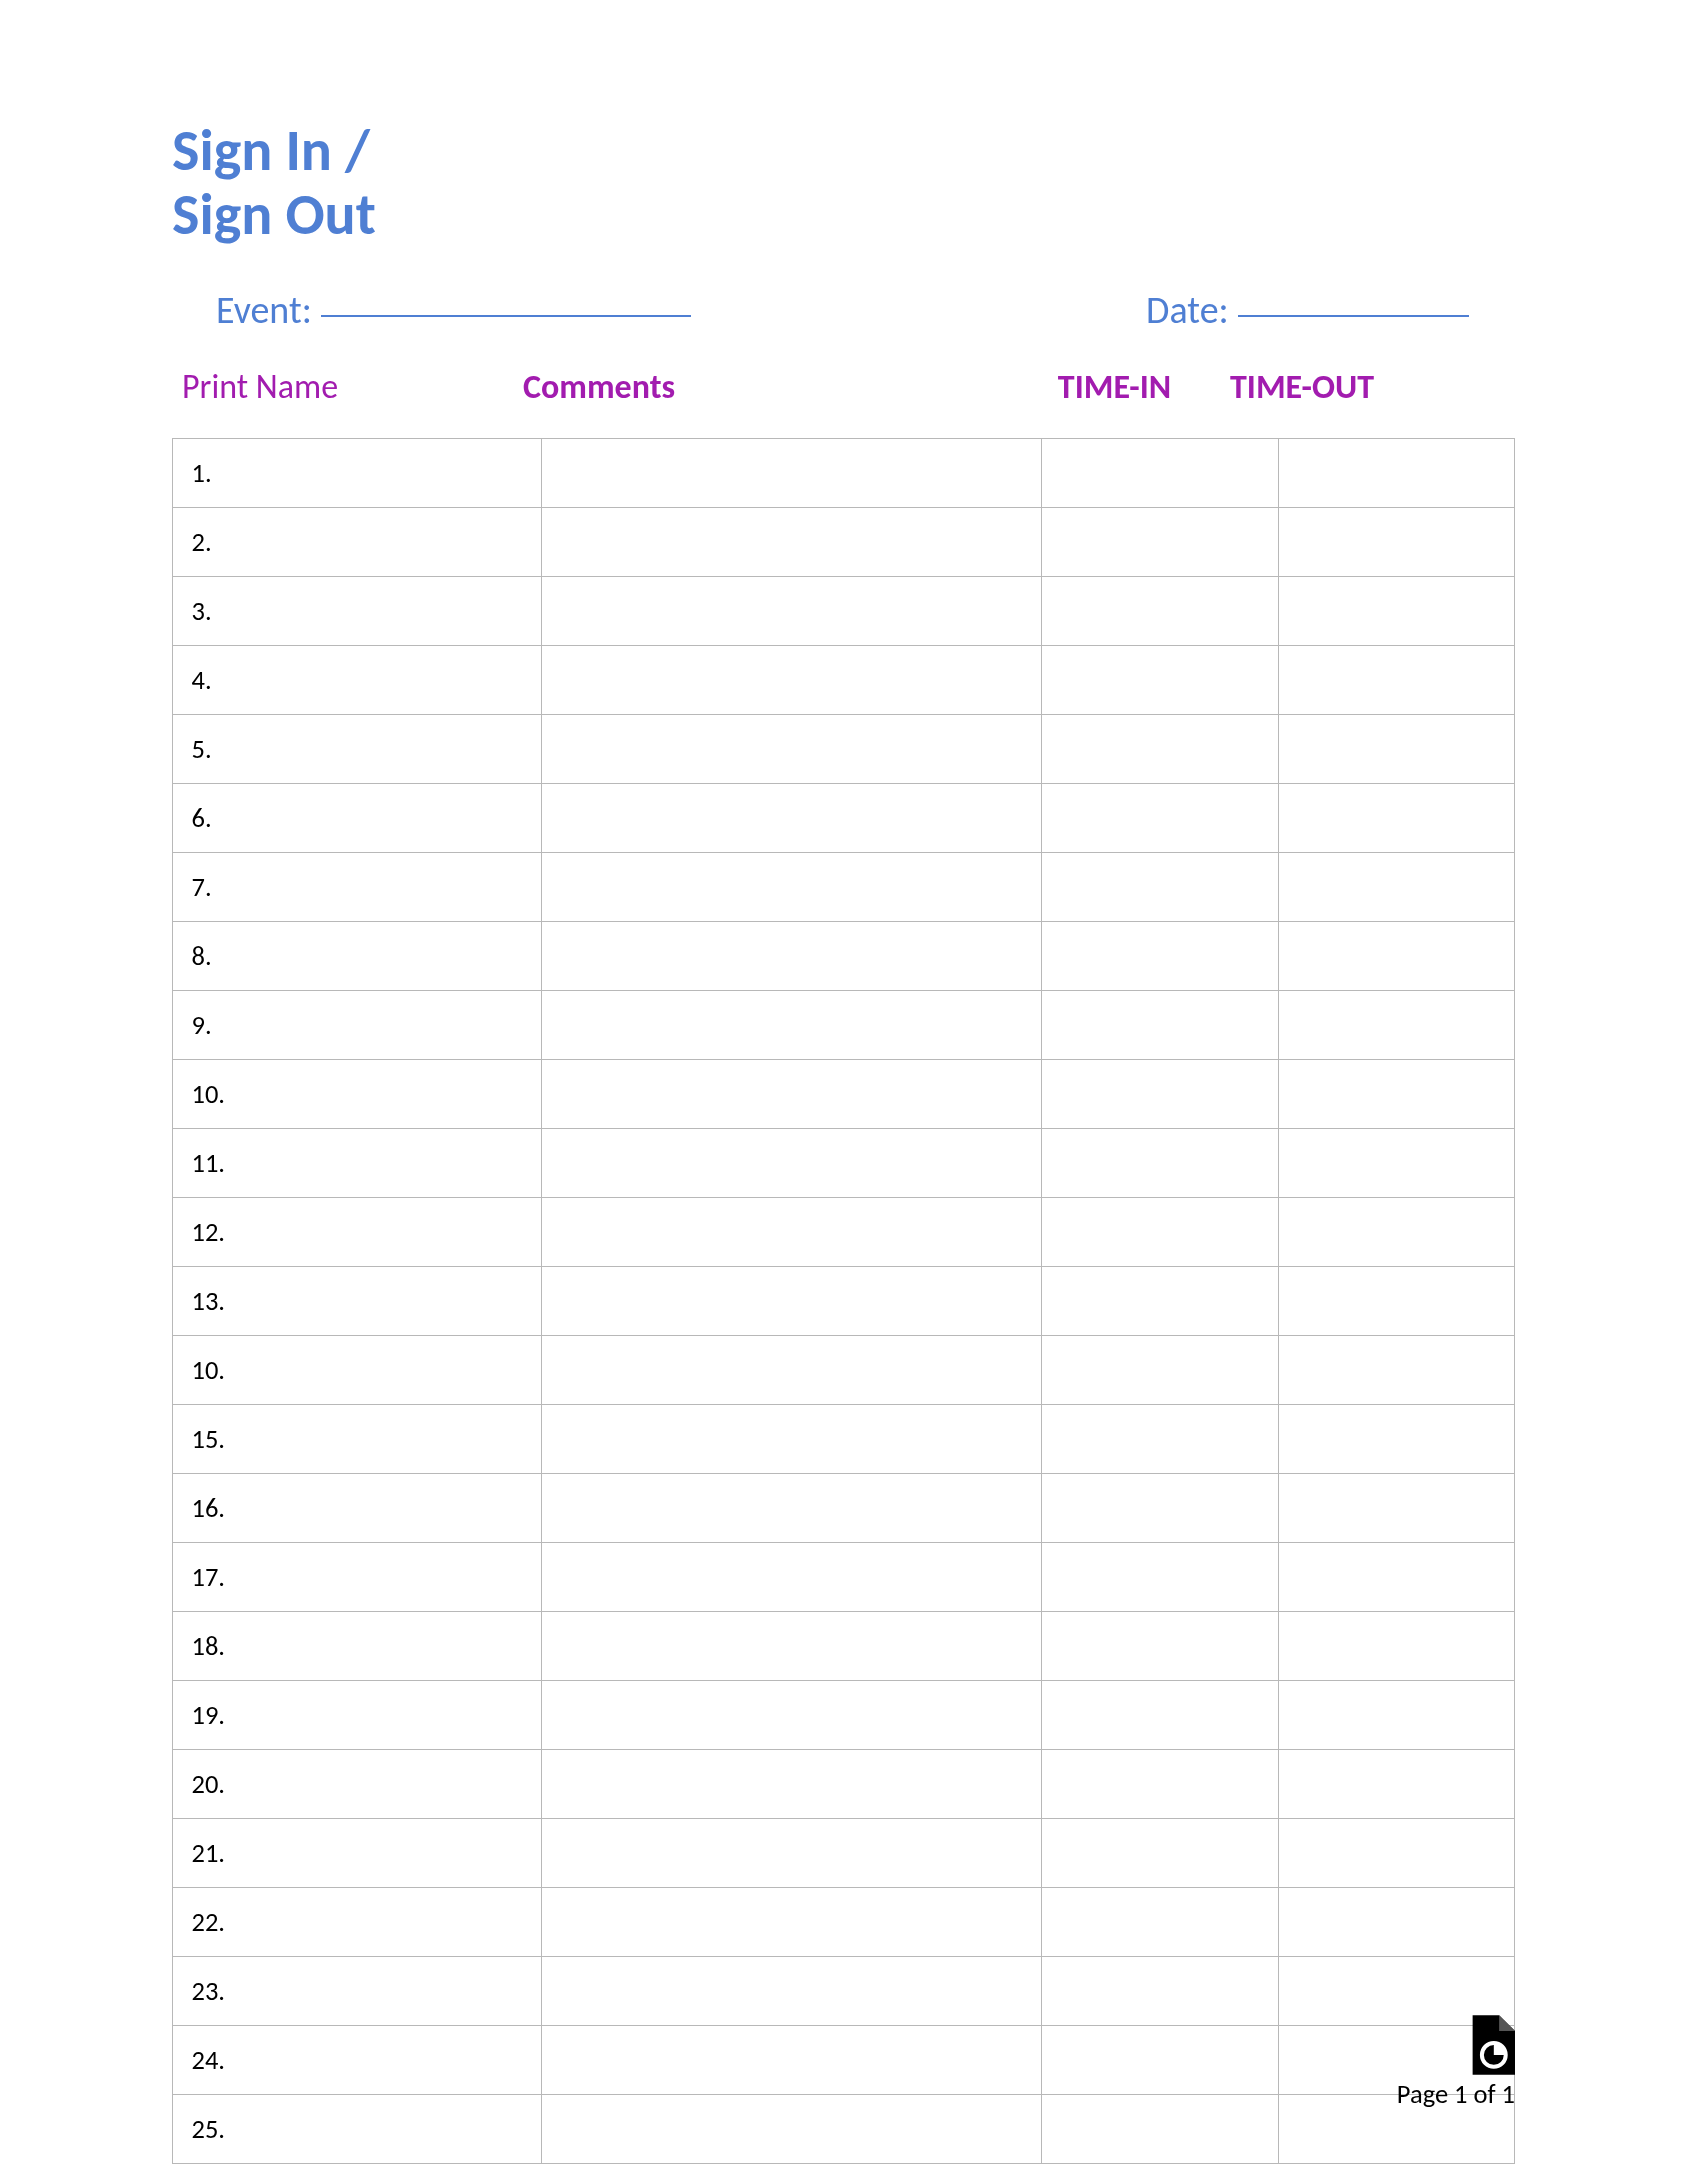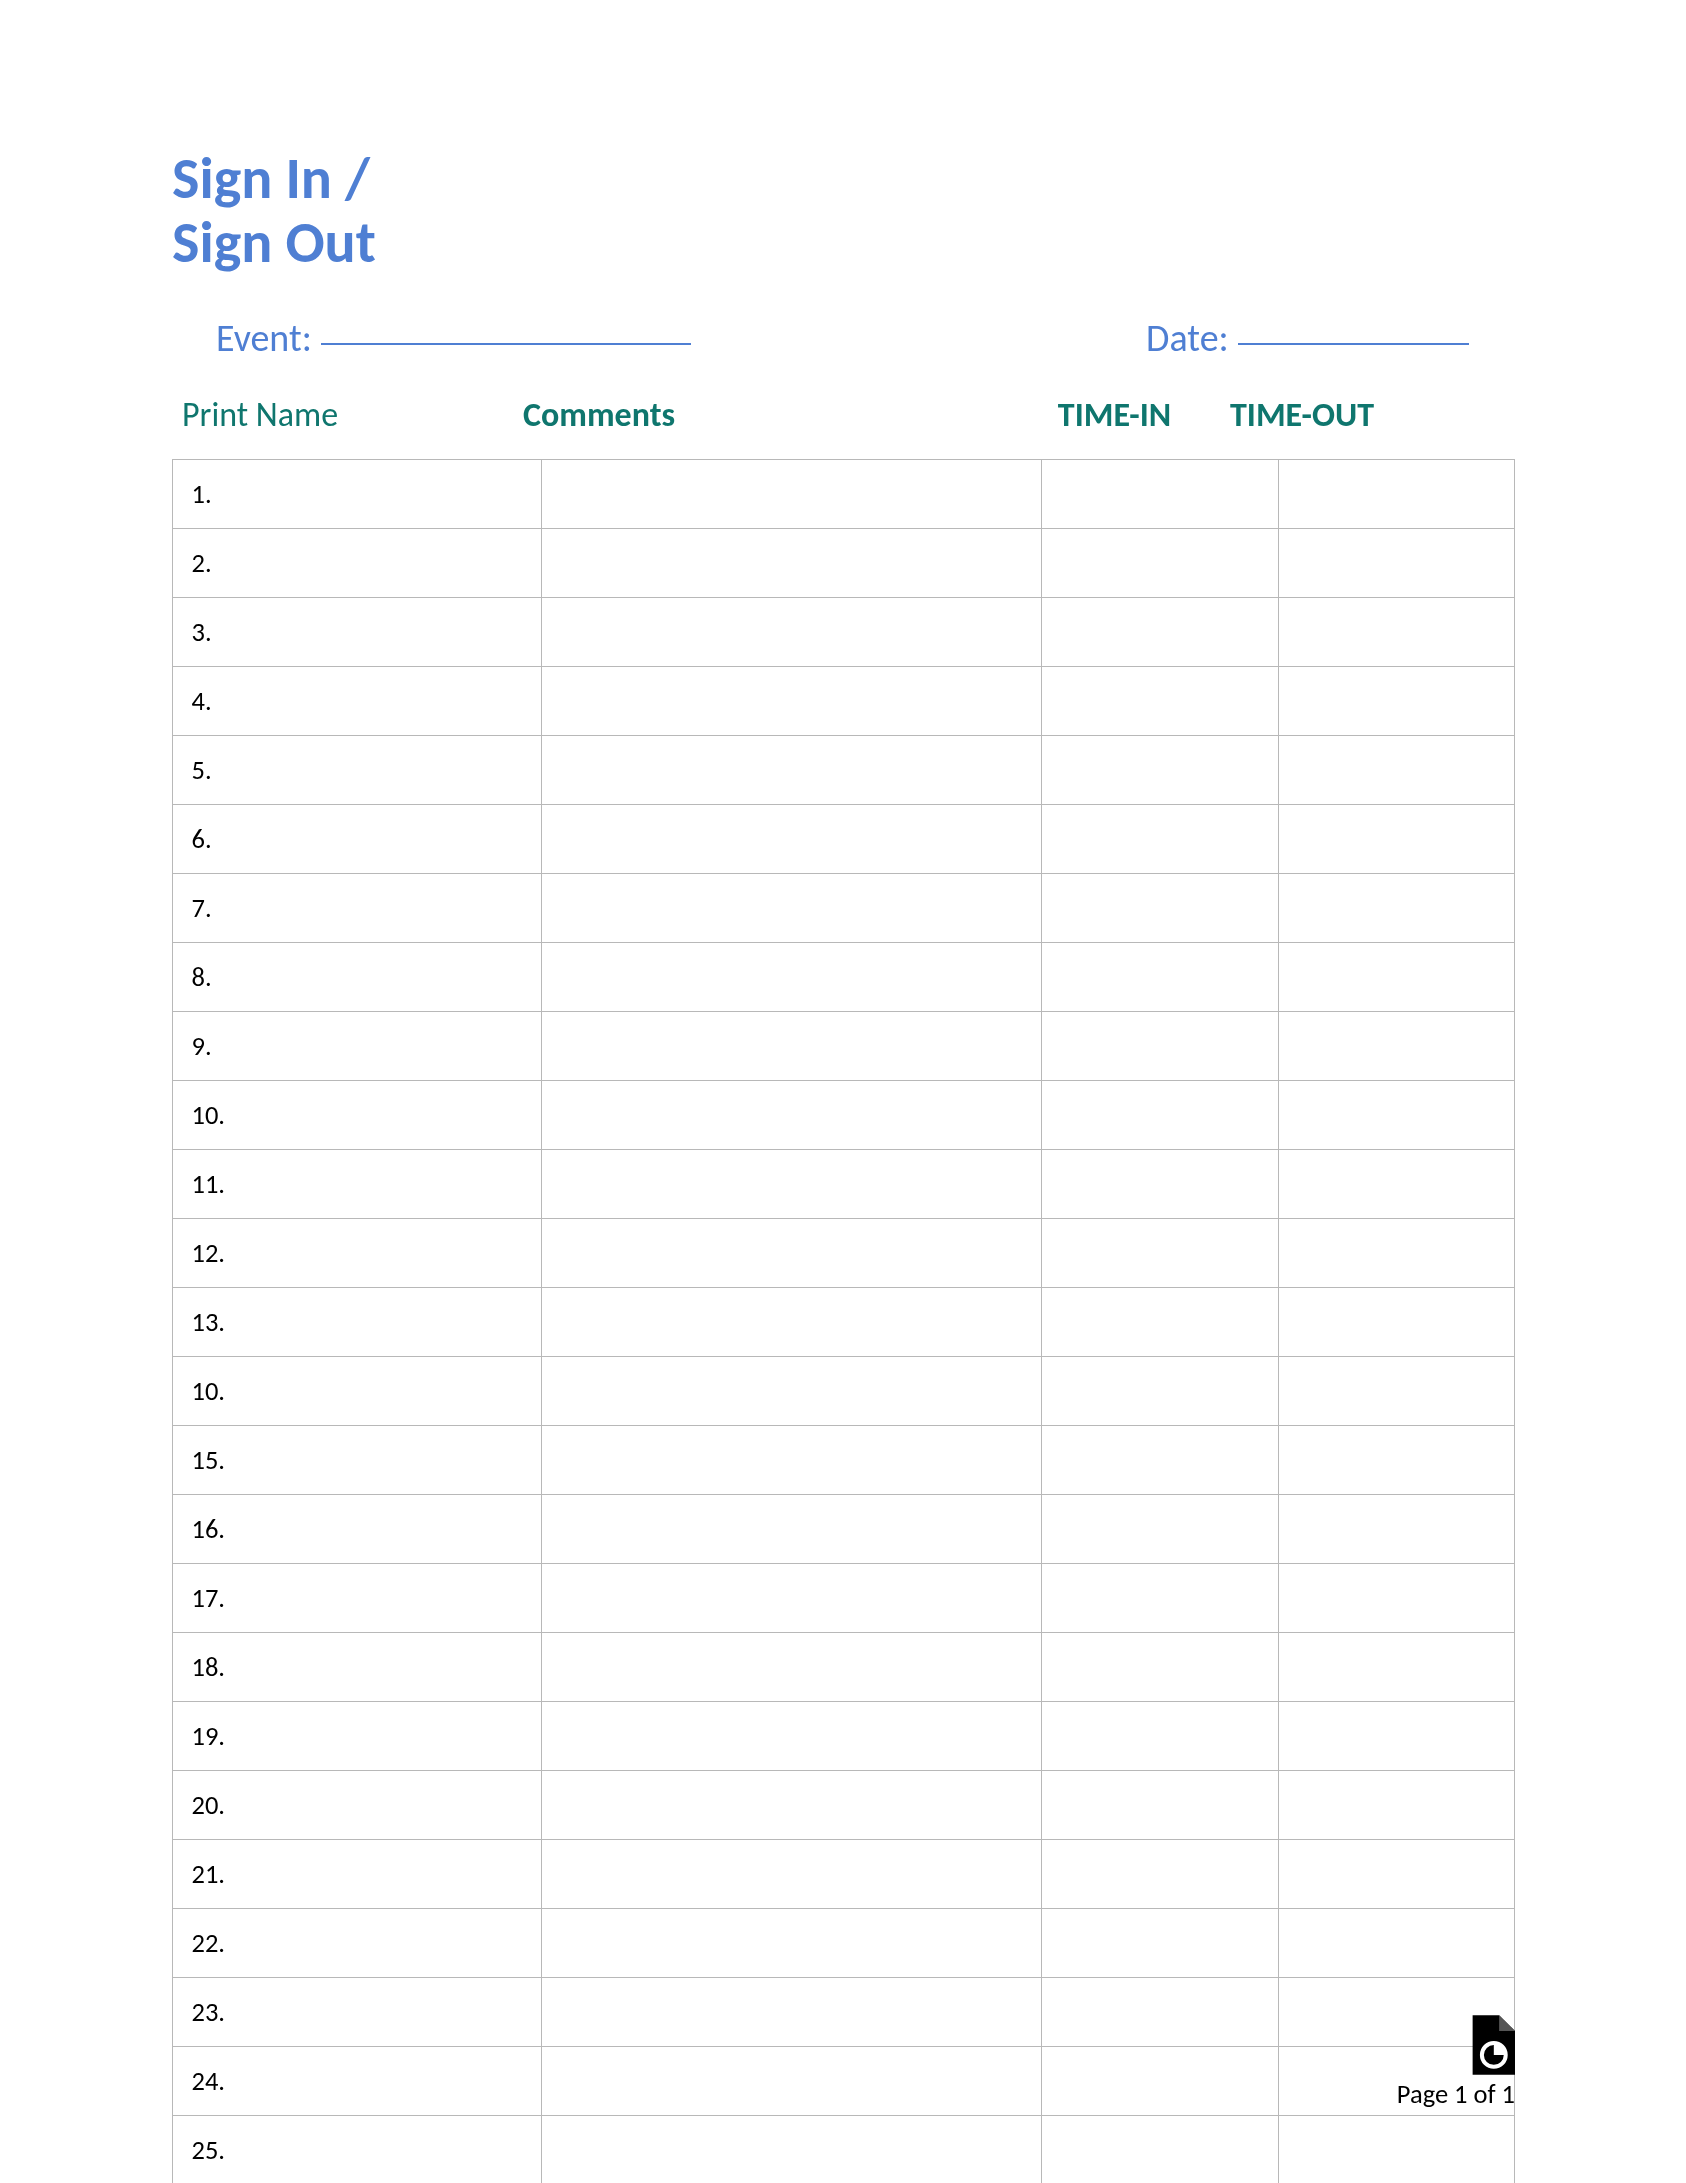--- a/index.html
+++ b/index.html
@@ -16,21 +16,20 @@
     }
     .page {
       padding: 119px 172px 0 172px;
     }
     .title {
       font-size: 58px;
       font-weight: bold;
       color: #4f7fd3;
       line-height: 1.1;
       margin-bottom: 40px;
-      margin-top: 28px;
     }
     .meta-row {
       display: flex;
       justify-content: space-between;
       color: #4f7fd3;
       font-size: 38px;
       margin-bottom: 33px;
     }
     .meta-left {
       display: flex;
@@ -53,23 +52,23 @@
     .underline-short {
       display: inline-block;
       border-bottom: 2px solid #4f7fd3;
       width: 231px;
       margin-left: 9.3px;
       position: relative;
       top: -5.3px;
     }
     .headers {
       display: flex;
-      color: #0f766e;
+      color: #a21caf;
       font-size: 34px;
-      margin-bottom: 24px;
+      margin-bottom: 31px;
       padding-left: 10px;
     }
     .h-name {
       width: 341px;
       font-weight: normal;
     }
     .h-comments {
       width: 476px;
       font-weight: bold;
     }

